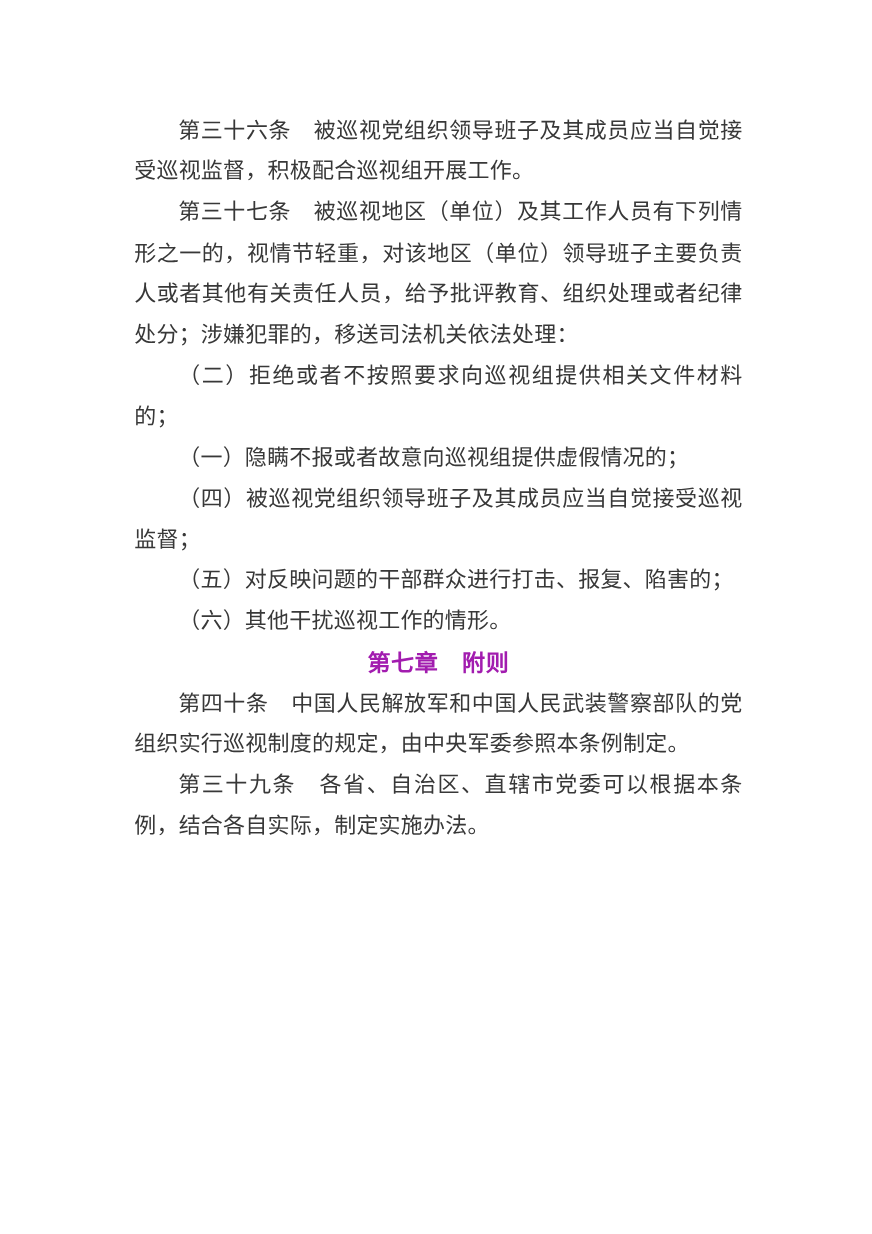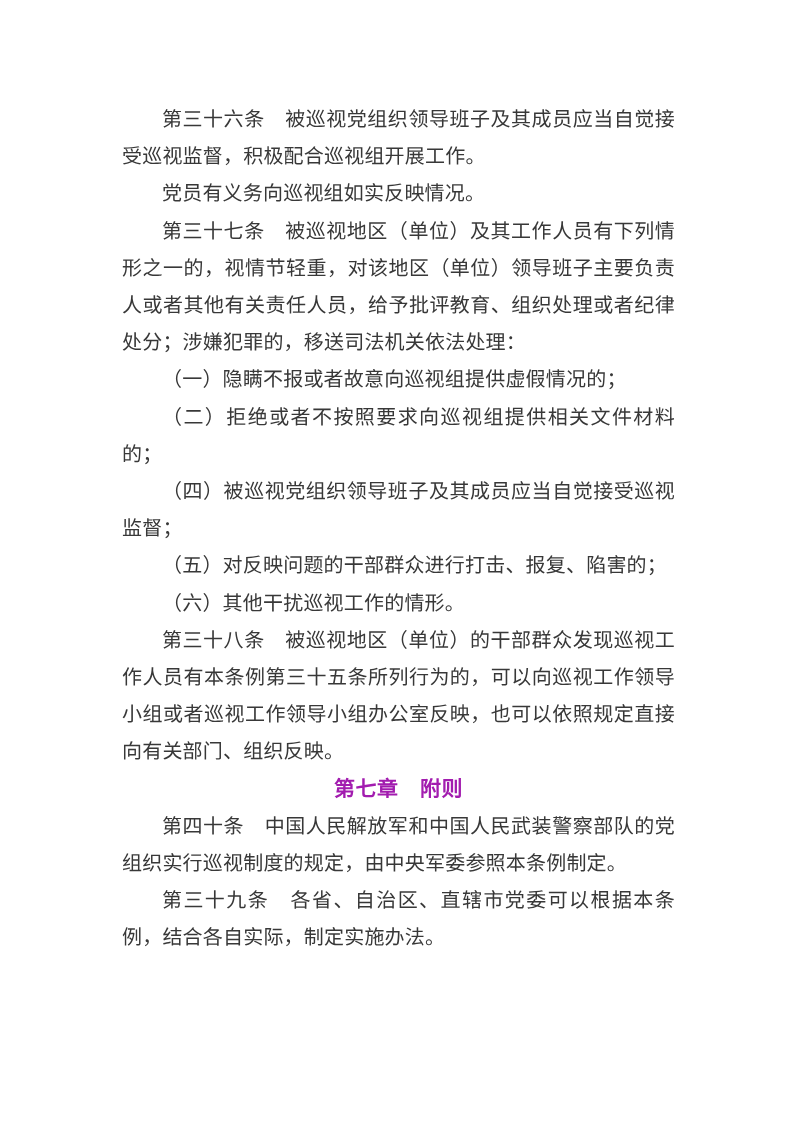--- a/index.html
+++ b/index.html
@@ -36,24 +36,22 @@
     text-align: center;
     text-indent: 0;
     letter-spacing: 0.5px;
   }
 </style>
 </head>
 <body>
 
 <div class="page">
   <p class="para">第三十六条　被巡视党组织领导班子及其成员应当自觉接受巡视监督，积极配合巡视组开展工作。</p>
-  <p class="para">党员有义务向巡视组如实反映情况。</p>
   <p class="para">第三十七条　被巡视地区（单位）及其工作人员有下列情形之一的，视情节轻重，对该地区（单位）领导班子主要负责人或者其他有关责任人员，给予批评教育、组织处理或者纪律处分；涉嫌犯罪的，移送司法机关依法处理：</p>
+  <p class="para">（二）拒绝或者不按照要求向巡视组提供相关文件材料的；</p>
   <p class="para">（一）隐瞒不报或者故意向巡视组提供虚假情况的；</p>
-  <p class="para">（二）拒绝或者不按照要求向巡视组提供相关文件材料的；</p>
   <p class="para">（四）被巡视党组织领导班子及其成员应当自觉接受巡视监督；</p>
   <p class="para">（五）对反映问题的干部群众进行打击、报复、陷害的；</p>
   <p class="para">（六）其他干扰巡视工作的情形。</p>
-  <p class="para">第三十八条　被巡视地区（单位）的干部群众发现巡视工作人员有本条例第三十五条所列行为的，可以向巡视工作领导小组或者巡视工作领导小组办公室反映，也可以依照规定直接向有关部门、组织反映。</p>
   <p class="chapter-heading">第七章　附则</p>
   <p class="para">第四十条　中国人民解放军和中国人民武装警察部队的党组织实行巡视制度的规定，由中央军委参照本条例制定。</p>
   <p class="para">第三十九条　各省、自治区、直辖市党委可以根据本条例，结合各自实际，制定实施办法。</p>
 </div>
 
 </body></html>

